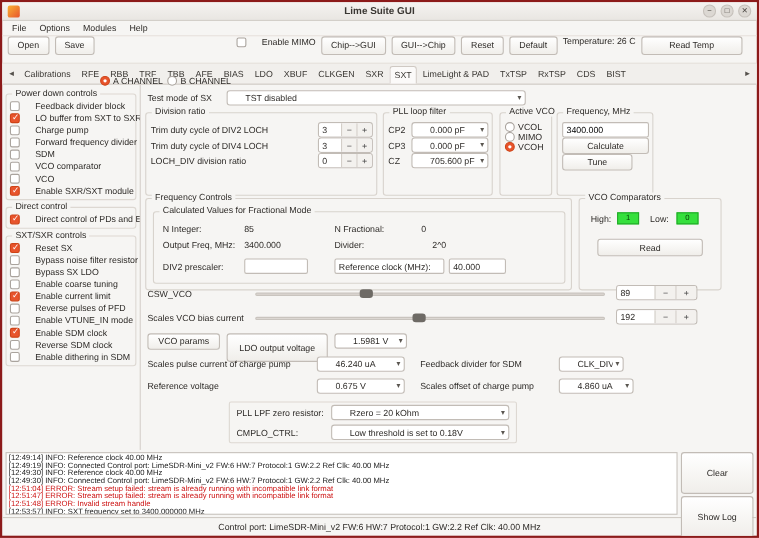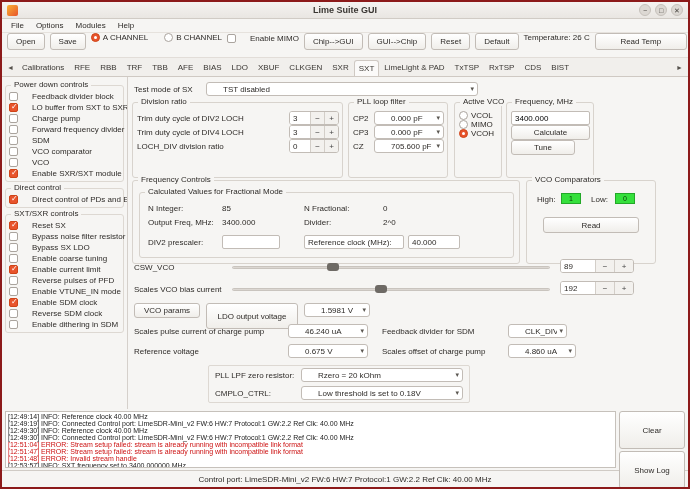--- a/index.html
+++ b/index.html
@@ -14,21 +14,21 @@
   .title { position:absolute; left:0; right:0; text-align:center; font-size:9px; font-weight:bold; color:#3a3733; }
   .winbtns { margin-left:auto; display:flex; gap:4px; z-index:1; }
   .winbtn { width:12px; height:12px; border-radius:50%; background:#dcd8d3; border:1px solid #c6c1bb; display:flex; align-items:center; justify-content:center; font-size:7px; color:#4a4642; line-height:1; }
 
   
   .menubar { display:flex; align-items:center; height:14px; padding:0 3px; font-size:8px; border-bottom:1px solid #e6e2dd; }
   .menu-item { padding:0 6px; }
   .toolbar { display:flex; align-items:flex-start; gap:5px; padding:0 5px; height:25px; font-size:8px; border-bottom:1px solid #e2ddd8; }
   .btn { display:inline-flex; align-items:center; justify-content:center; background:linear-gradient(#ffffff,#f0eeea); border:1px solid #c2bcb6; border-radius:3px; font-size:8px; font-family:inherit; color:#2e2b28; padding:0 8px; height:17px; white-space:nowrap; }
   .temp-label { white-space:nowrap; }
-  .radio-group { display:inline-flex; gap:16px; }
+  .radio-group { display:inline-flex; gap:4px;margin-top:36px; }
 
   
   .tabbar { display:flex; align-items:flex-end; height:19px; padding:0 2px; background:#f1efec; border-bottom:1px solid #cfc9c3; }
   .tab-arrow { align-self:center; font-size:7px; color:#55514c; padding:0 3px; }
   .tabs { display:flex; flex:1; align-items:flex-end; height:100%; overflow:hidden; }
   .tab { font-size:8px; padding:3px 4px 3px; white-space:nowrap; color:#3a3733; border:1px solid transparent; border-radius:3px 3px 0 0; }
   .tab.active { background:#fbfaf9; border-color:#cfc9c3; border-bottom-color:#fbfaf9; margin-bottom:-1px; }
 
   
   .content { display:flex; height:332px; }
@@ -348,21 +348,21 @@
         <span class="fs-title">Frequency Controls</span>
         <div class="fieldset" style="left:6px;top:11px;right:5px;height:66px">
           <span class="fs-title">Calculated Values for Fractional Mode</span>
           <span class="lbl abs" style="left:8px;top:11px">N Integer:</span>
           <span class="lbl abs" style="left:82px;top:11px">85</span>
           <span class="lbl abs" style="left:164px;top:11px">N Fractional:</span>
           <span class="lbl abs" style="left:243px;top:11px">0</span>
           <span class="lbl abs" style="left:8px;top:25px">Output Freq, MHz:</span>
           <span class="lbl abs" style="left:82px;top:25px">3400.000</span>
           <span class="lbl abs" style="left:164px;top:25px">Divider:</span>
-          <span class="lbl abs" style="left:243px;top:25px">2^0</span>
+          <span class="lbl abs" style="left:253px;top:25px">2^0</span>
           <span class="lbl abs" style="left:8px;top:45px">DIV2 prescaler:</span>
           <span class="input abs" style="left:82px;top:42px;width:58px"></span>
           <span class="input abs" style="left:164px;top:42px;width:100px">Reference clock (MHz):</span>
           <span class="input abs" style="left:268px;top:42px;width:52px">40.000</span>
         </div>
       </div>
 
       <div class="fieldset" style="left:398px;top:103px;width:130px;height:84px">
         <span class="fs-title">VCO Comparators</span>
         <span class="lbl abs" style="left:10px;top:14px">High:</span>

